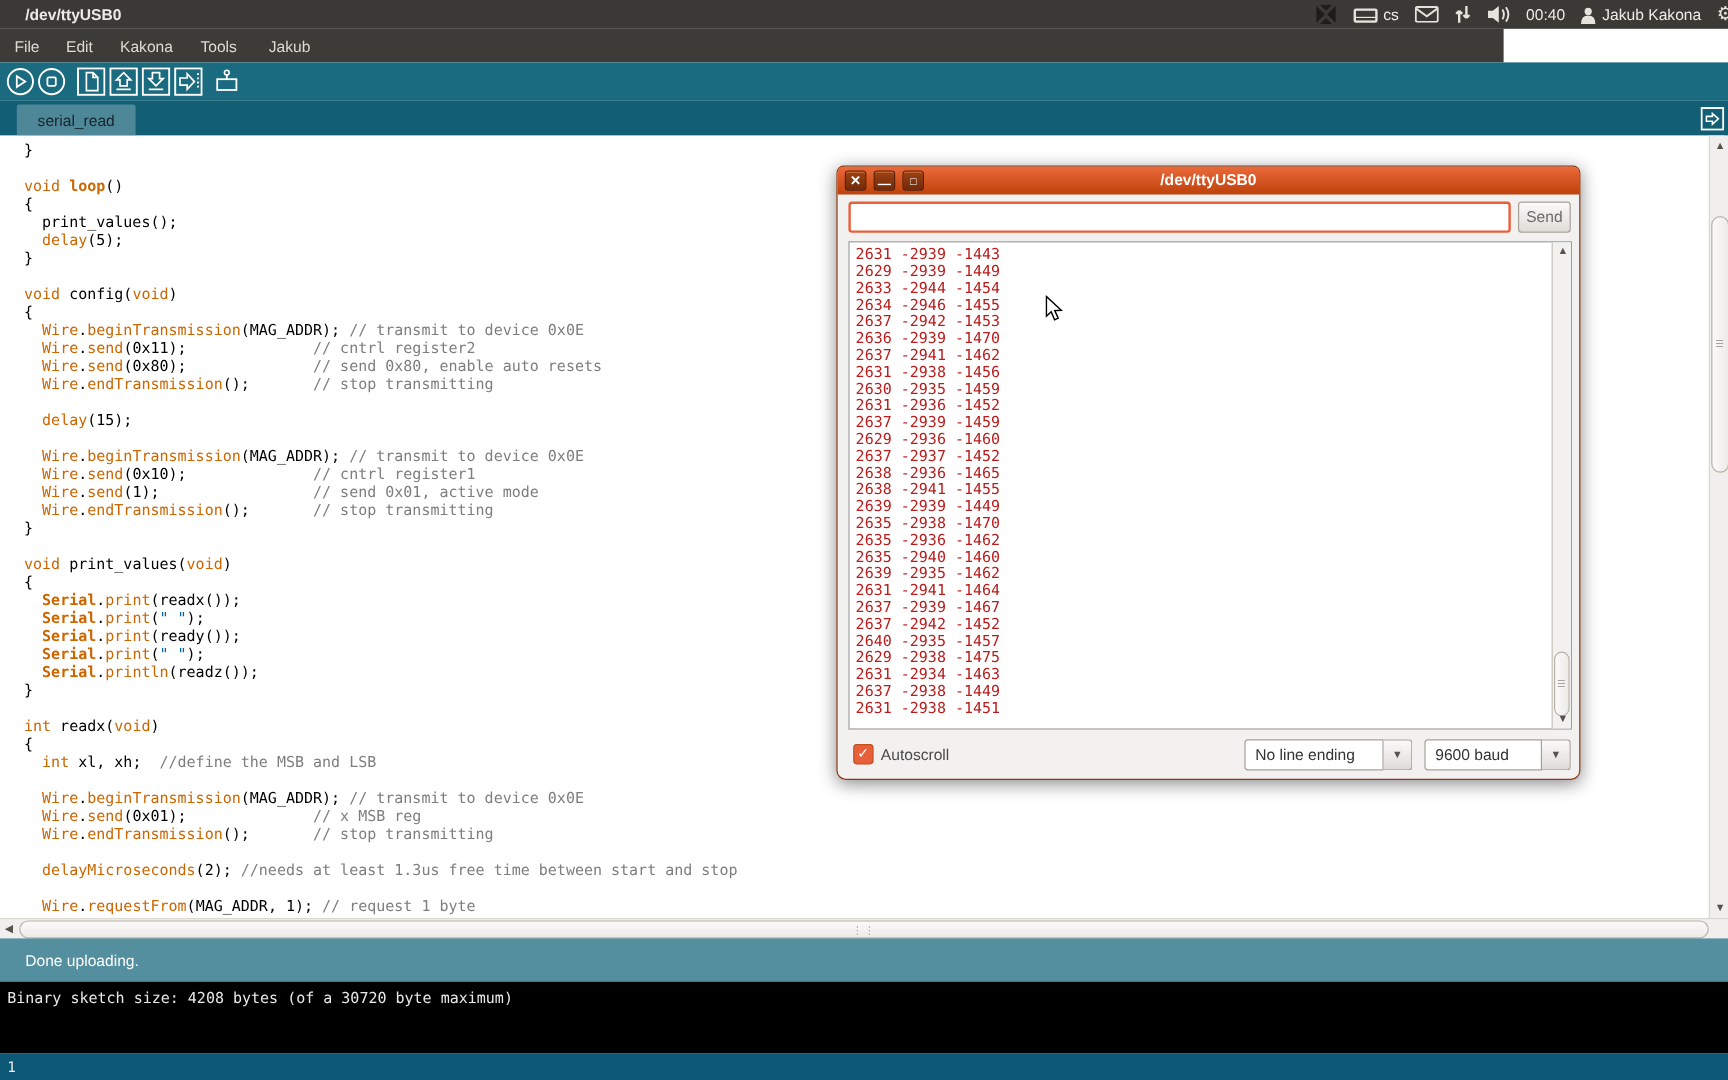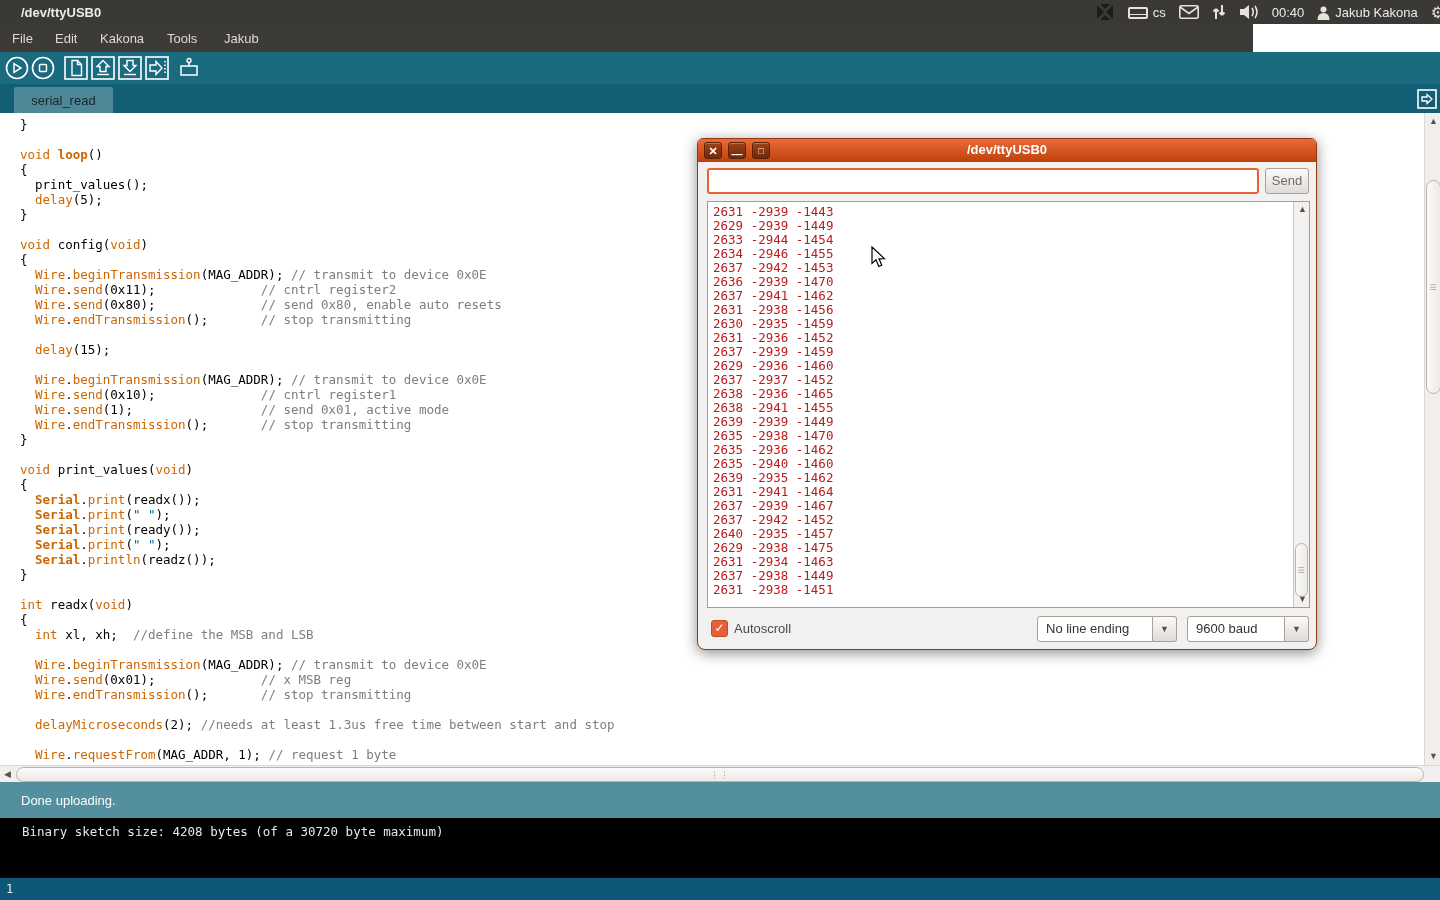--- a/index.html
+++ b/index.html
@@ -37,21 +37,21 @@
   #ed-hscroll{left:0;top:765px;width:1440px;height:17px;border-top:1px solid #DCD9D4;}
   .sb-arrow{position:absolute;color:#57534C;font-size:9px;line-height:9px;}
   .thumb{position:absolute;background:linear-gradient(90deg,#FBFAF9,#EDEBE8);border:1px solid #B9B3AA;border-radius:8px;}
   .thumb-h{background:linear-gradient(#FBFAF9,#EDEBE8);}
   .grip{position:absolute;left:50%;top:50%;transform:translate(-50%,-50%);color:#A9A399;font-size:8px;letter-spacing:1px;}
   
   #status-msg{left:0;top:782px;width:1440px;height:36px;background:var(--status_teal,#538F9F);
     color:#FDFDFD;font-size:13px;display:flex;align-items:center;}
   #status-msg span{margin-left:8px;}
   #console{left:0;top:818px;width:1440px;height:60px;background:#000;color:#E8E8E8;
-    font-family:"DejaVu Sans Mono","Liberation Mono",monospace;font-size:12.5px;padding:6px 0 0 22px;box-sizing:border-box;}
+    font-family:"DejaVu Sans Mono","Liberation Mono",monospace;font-size:12.5px;padding:6px 0 0 6px;box-sizing:border-box;}
   #status-strip{left:0;top:878px;width:1440px;height:22px;background:var(--strip_teal,#0D5876);
     color:#EDEDED;font-family:"DejaVu Sans Mono","Liberation Mono",monospace;font-size:12px;}
   #status-strip span{position:absolute;left:6px;top:4px;}
   
   #sm-window{left:697px;top:138px;width:620px;height:512px;background:#F2F1F0;
     border:1px solid #8F3910;border-radius:6px 6px 8px 8px;box-sizing:border-box;
     box-shadow:0 3px 14px rgba(0,0,0,.45);}
   #sm-titlebar{position:absolute;left:0;top:0;right:0;height:23px;border-radius:5px 5px 0 0;
     background:linear-gradient(var(--titlebar_orange_top,#EA6A3A),var(--titlebar_orange_bottom,#BE4109));}
   #sm-title{position:absolute;left:0;right:0;top:3px;text-align:center;color:#FFF;font-weight:bold;font-size:13px;}

